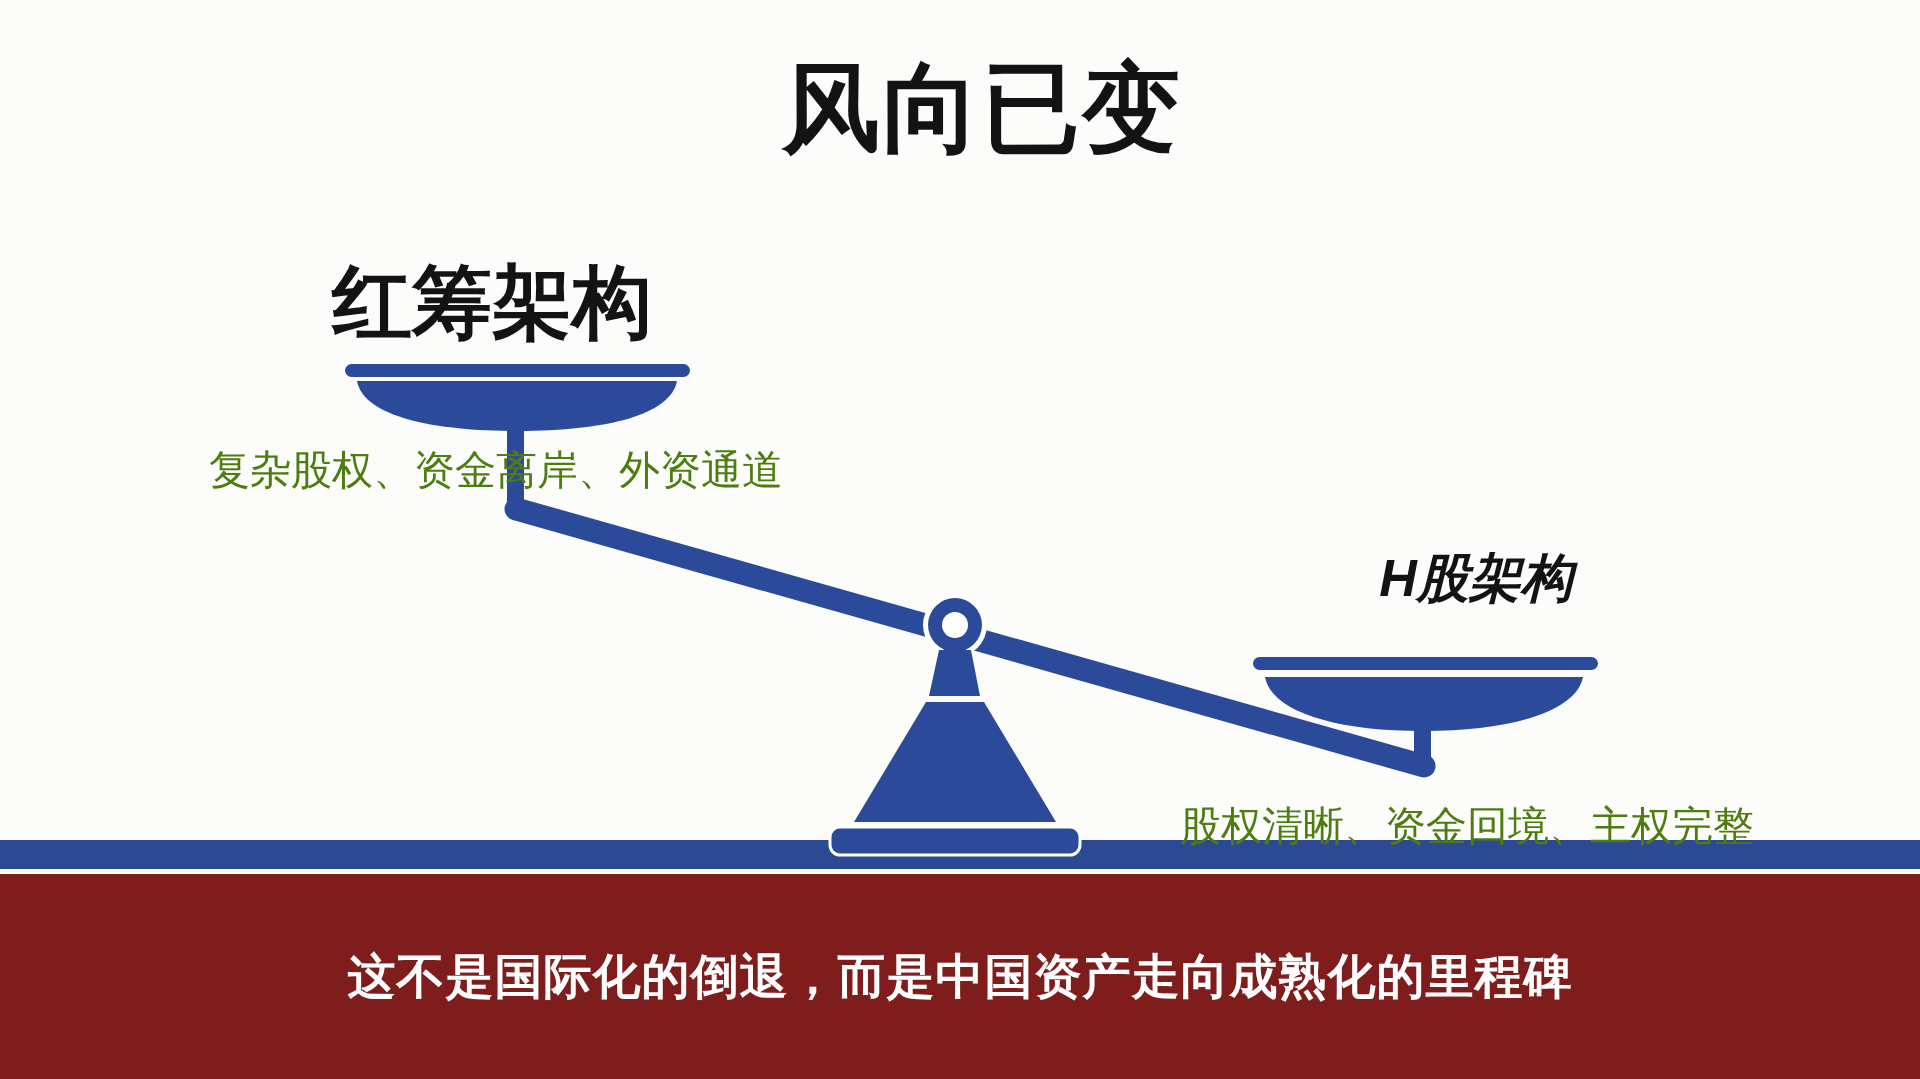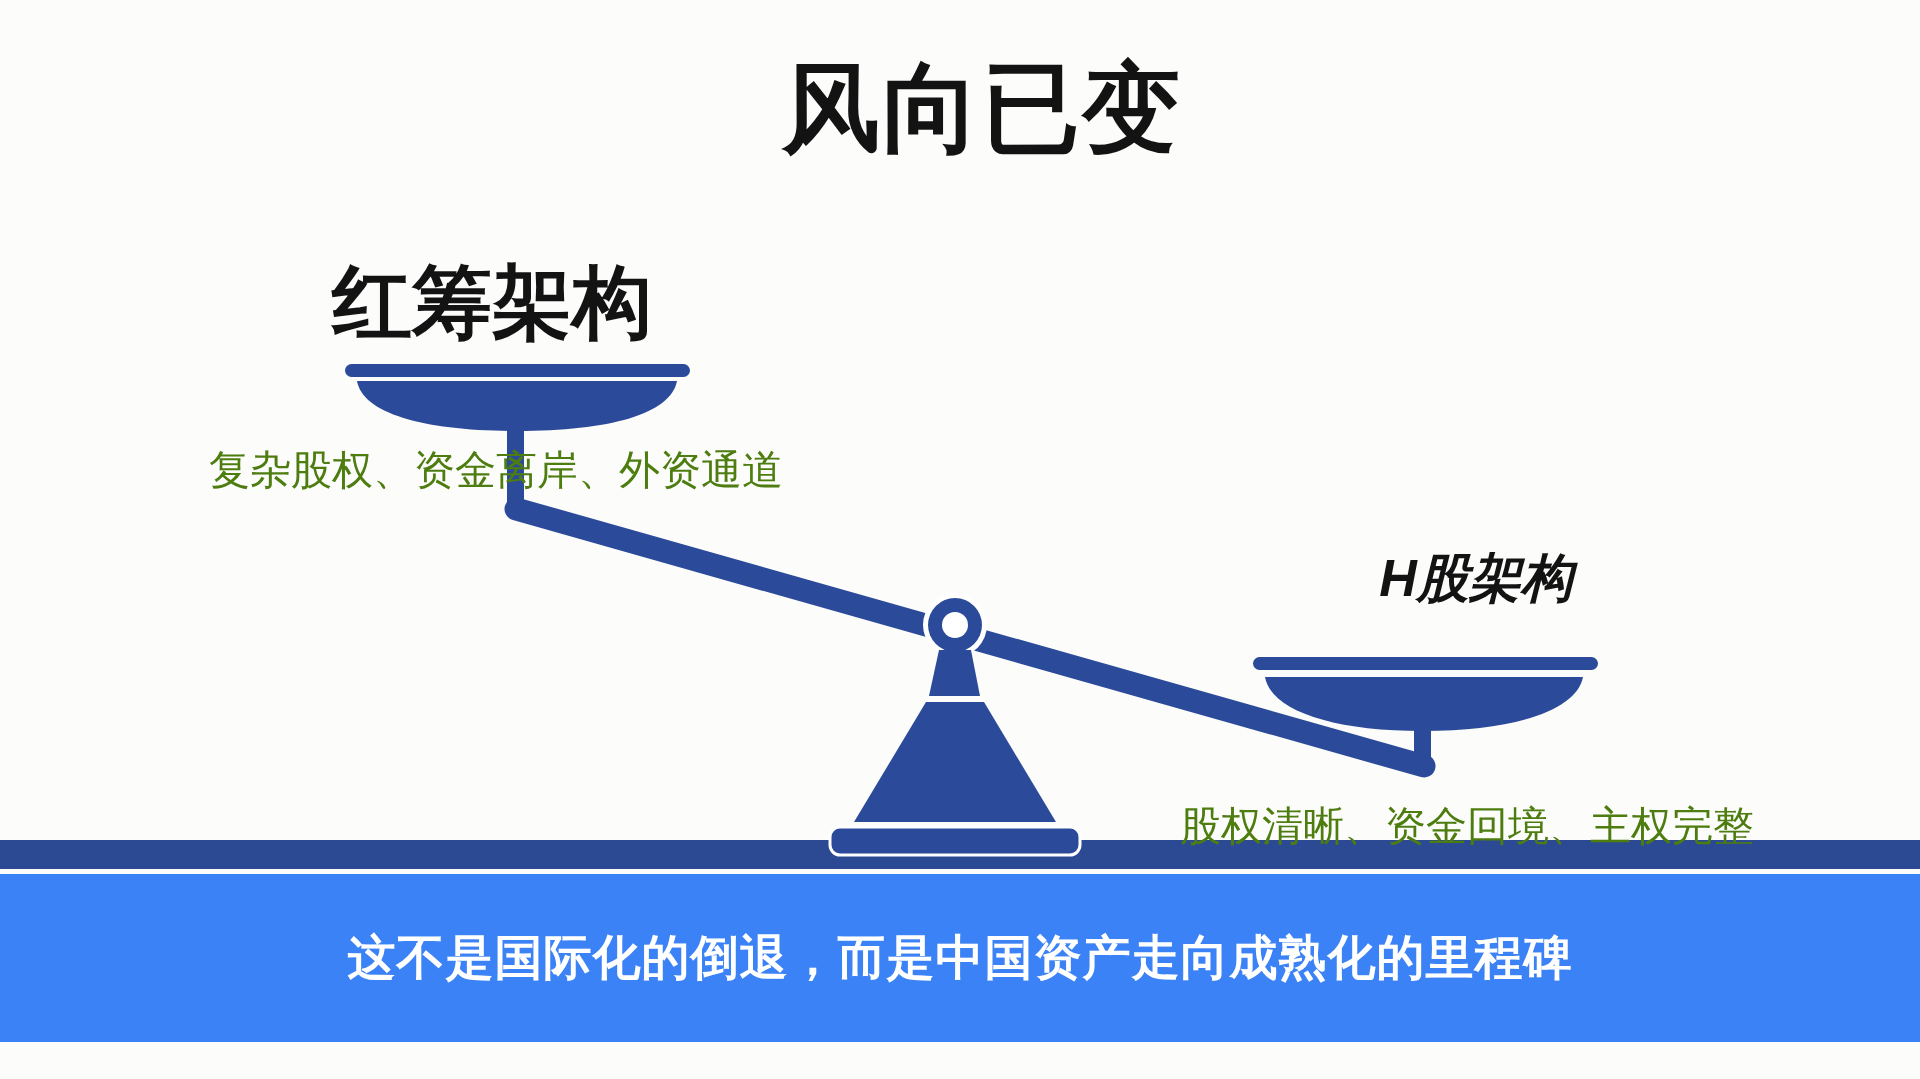--- a/index.html
+++ b/index.html
@@ -30,22 +30,22 @@
   }
   .desc.left  { left:496px;  top:443px; }
   .desc.right { left:1467px; top:766px;margin-top:33px; }
   .band {
     position:absolute; left:0; top:840px;
     width:100%; height:29px;
     background:#2c4a94;
   }
   .banner {
     position:absolute; left:0; top:874px;
-    width:100%; height:168px;
-    background:#3b82f6;
+    width:100%; height:205px;
+    background:#7f1d1d;
     display:flex; align-items:center; justify-content:center;
   }
   .banner-text {
     font-size:48px; font-weight:800; color:#ffffff;
     letter-spacing:1px; white-space:nowrap;
   }
   svg.scale { position:absolute; left:0; top:0; width:1920px; height:1079px; }
 </style>
 </head>
 <body>

